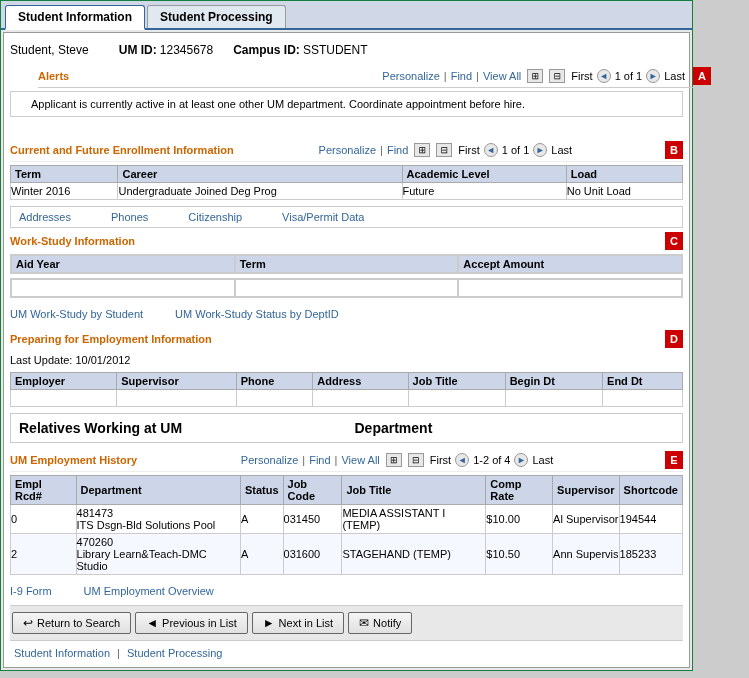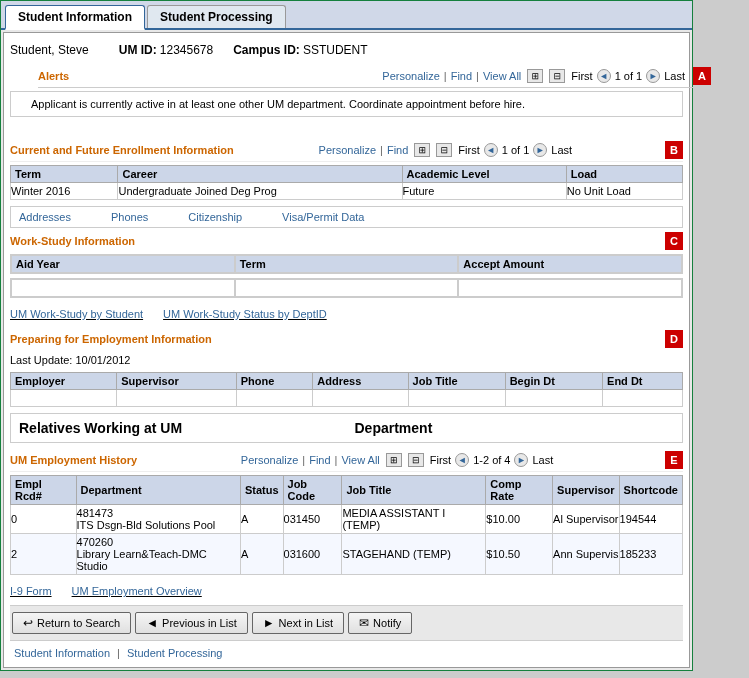--- a/index.html
+++ b/index.html
@@ -205,24 +205,23 @@
       flex: 1;
       padding: 2px 4px;
     }
     .relatives-cell-label {
       font-weight: bold;
     }
 
     
     .bottom-links-row {
       display: flex;
-      gap: 20px;
+      gap: 32px;
       padding: 4px 0;
       margin-bottom: 4px;
-      text-decoration: underline;
     }
     .bottom-links-row a {
       color: #336699;
       text-decoration: none;
       font-size: 11px;
     }
 
     
     .action-buttons {
       display: flex;

